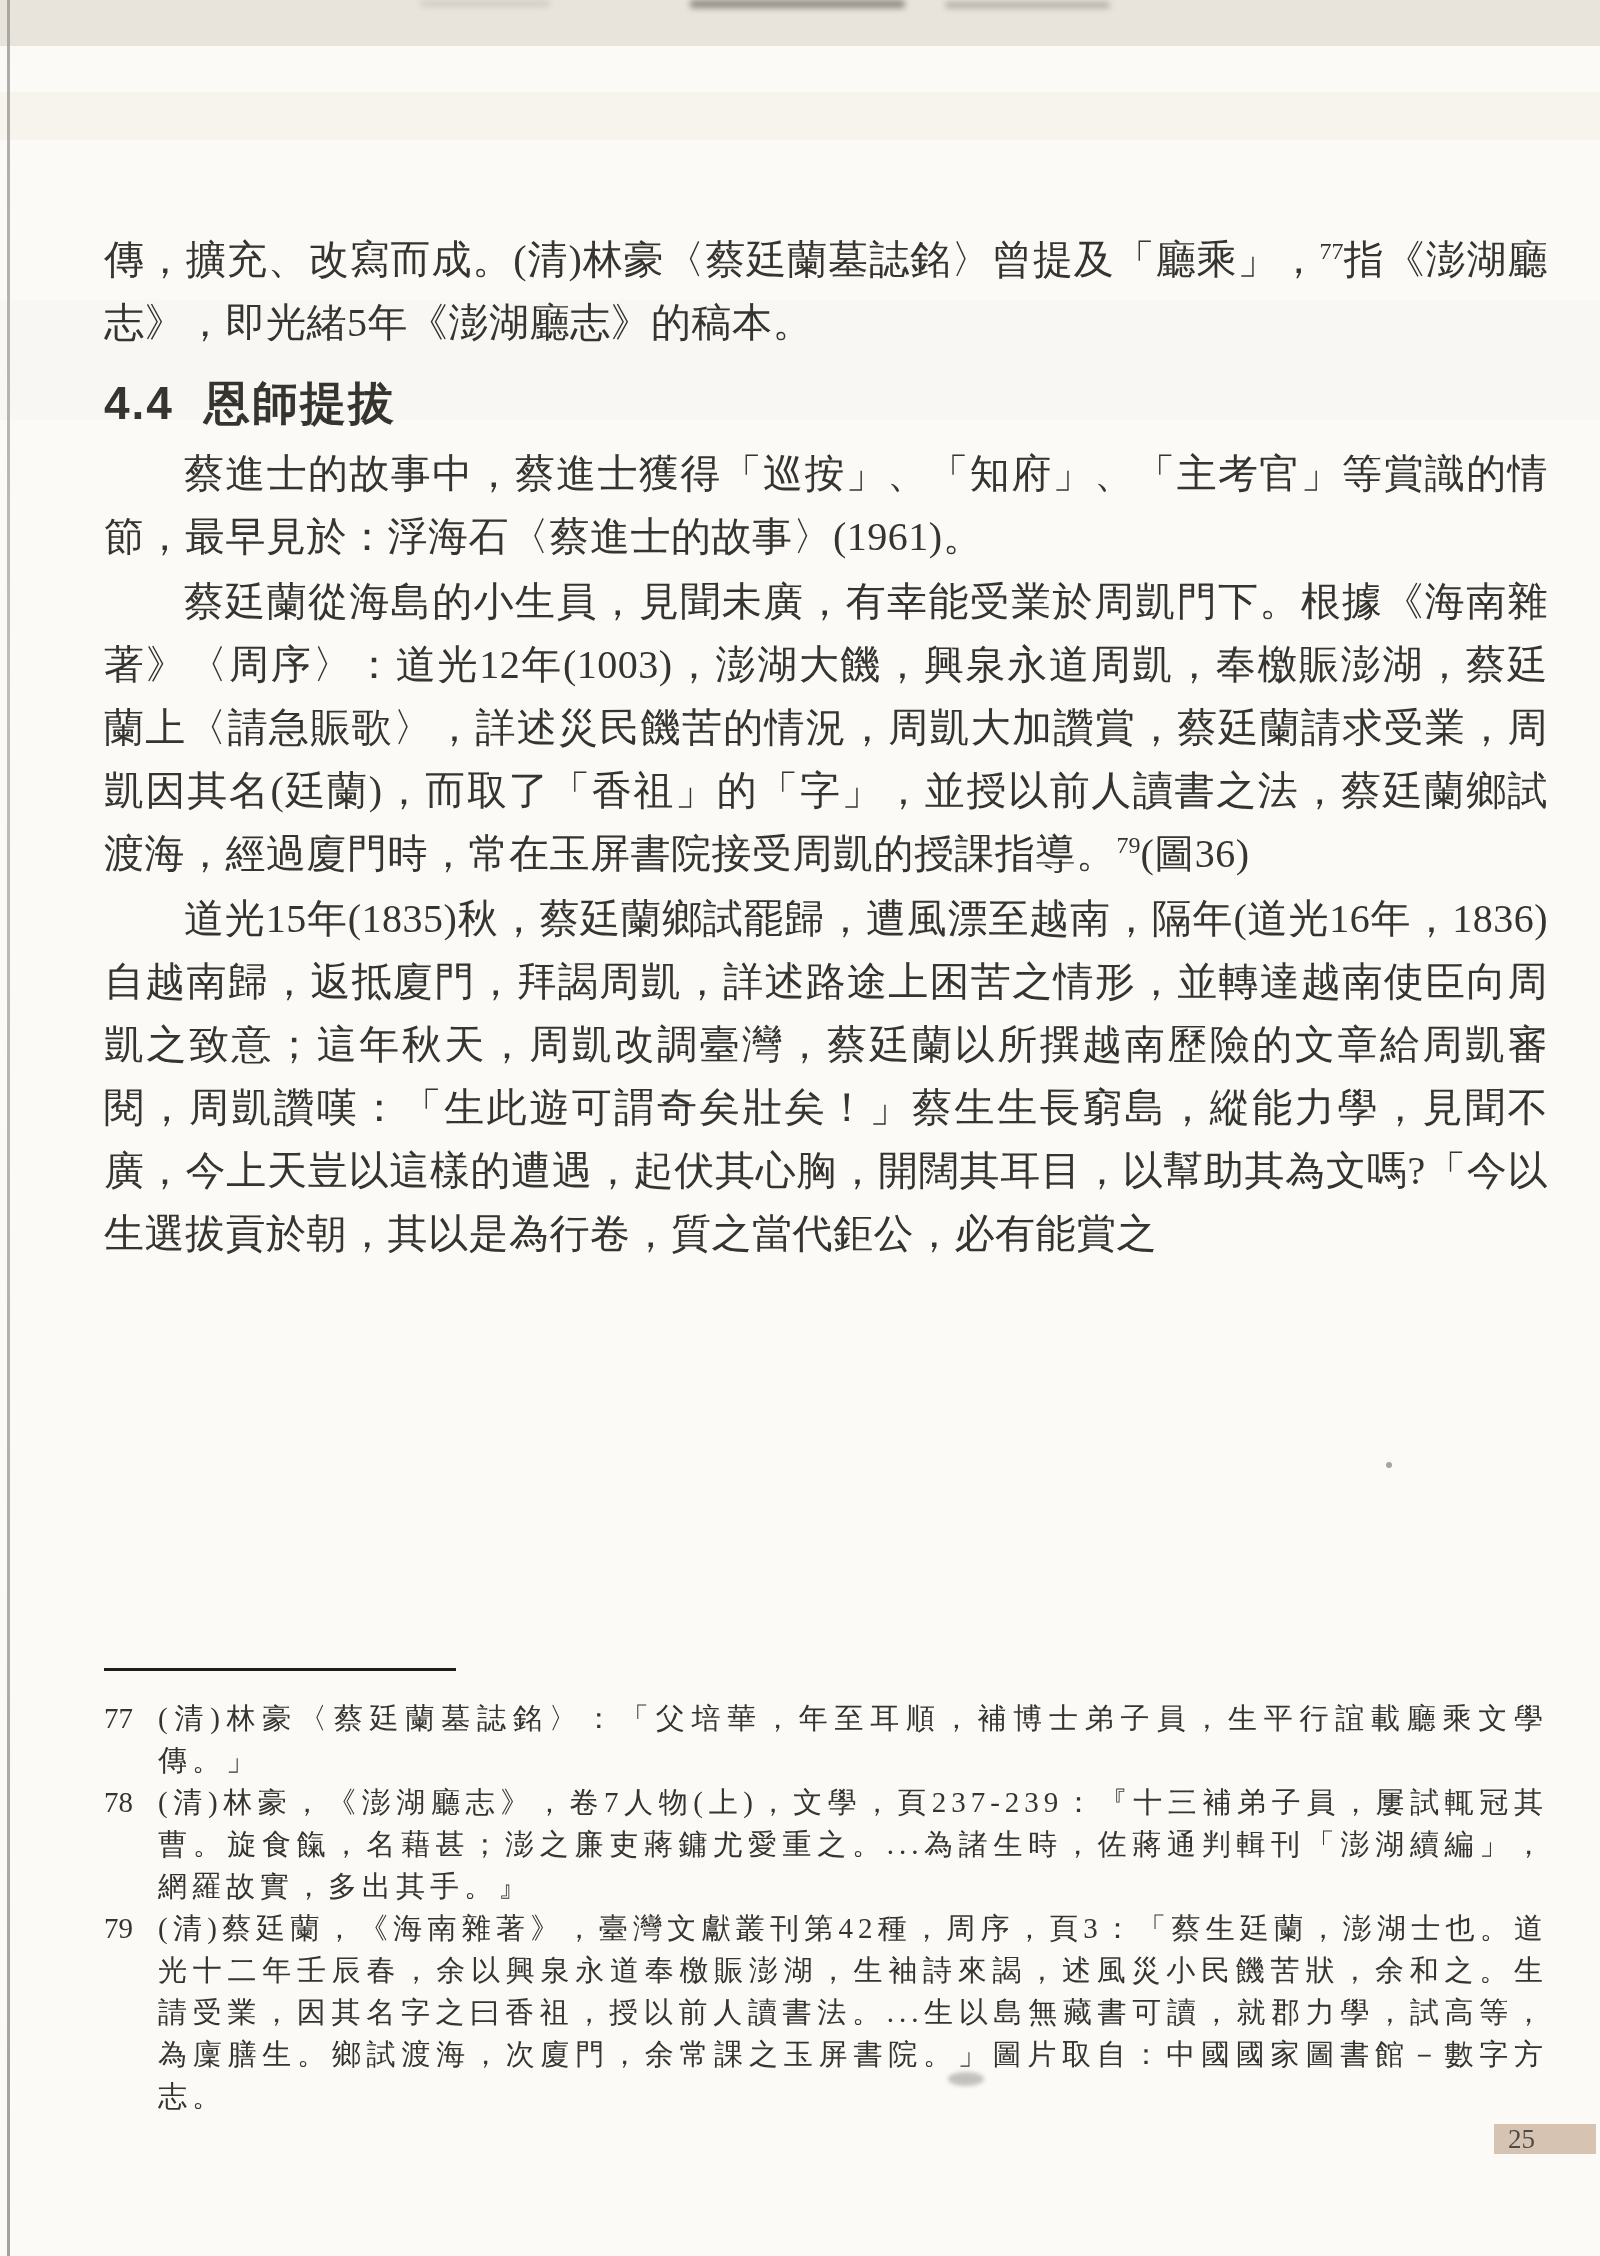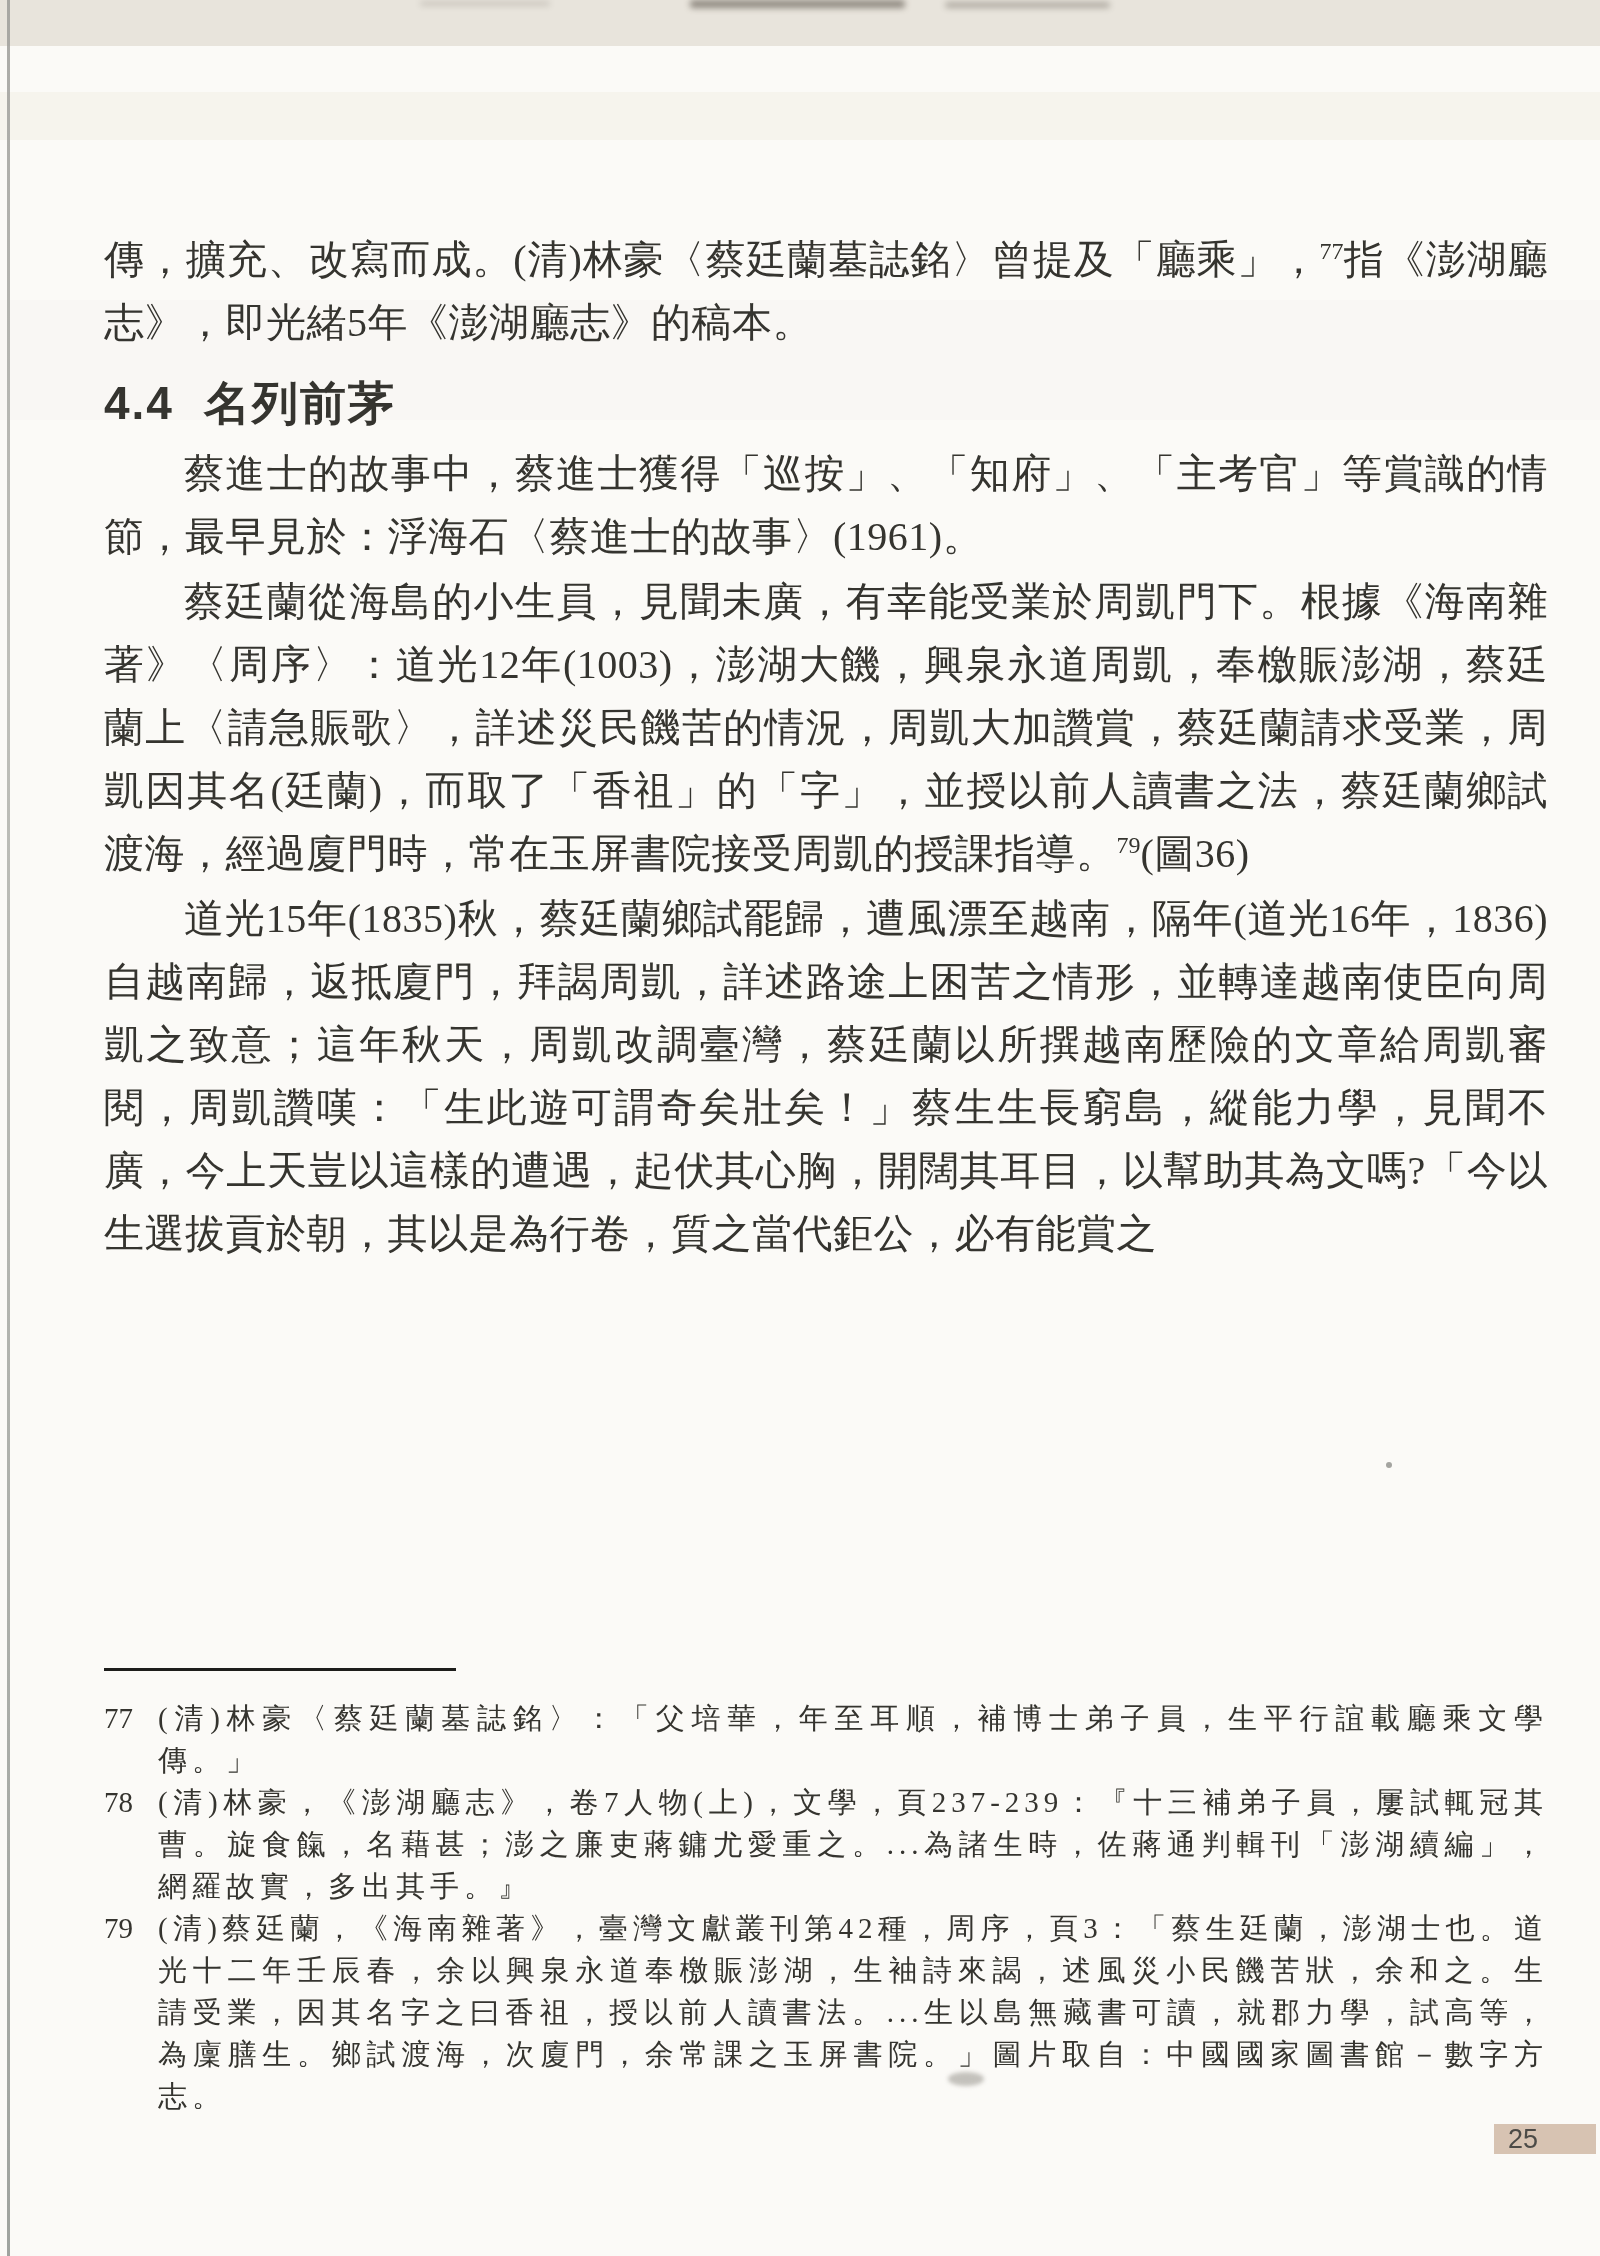--- a/index.html
+++ b/index.html
@@ -37,41 +37,41 @@
   
   .footnote-block{position:absolute;left:104px;right:52px;top:1668px;}
   .fn-rule{width:352px;height:3px;background:var(--rule-color,#1d1d1b);margin:0 0 26px 0;}
   .footnote{position:relative;margin:0;padding-left:54px;font-size:29px;line-height:42px;
     text-align:justify;letter-spacing:5px;}
   .fn-num{position:absolute;left:0;top:0;letter-spacing:0;}
   
   .page-number{position:absolute;right:4px;top:2124px;width:102px;height:30px;
     background:var(--pagenum-bg,#d7c3b2);color:#4c4b47;font-size:27px;line-height:31px;
     padding-left:14px;box-sizing:border-box;
-    font-family:Liberation Sans, sans-serif;}
+    font-family:Liberation Serif, serif;}
 </style>
 </head>
 <body>
 
 <div class="page">
 
   <div class="top-band"></div>
   <div class="smudge s1"></div>
   <div class="smudge s2"></div>
   <div class="smudge s3"></div>
   <div class="faint-band b1"></div>
   <div class="faint-band b2"></div>
   <div class="edge-line"></div>
   <div class="blot bottom"></div>
   <div class="dot-artifact"></div>
 
   <main class="content">
     <p class="para" id="opening-paragraph"><span>傳，擴充、改寫而成。(清)林豪〈蔡廷蘭墓誌銘〉曾提及「廳乘」，</span><sup class="fn-ref">77</sup><span>指《澎湖廳志》，即光緒5年《澎湖廳志》的稿本。</span></p>
 
-    <h2 class="section-heading"><span class="hnum">4.4</span><span>名列前茅</span></h2>
+    <h2 class="section-heading"><span class="hnum">4.4</span><span>恩師提拔</span></h2>
 
     <div id="body-paragraphs">
         <p class="para indent"><span>蔡進士的故事中，蔡進士獲得「巡按」、「知府」、「主考官」等賞識的情節，最早見於：浮海石〈蔡進士的故事〉(1961)。</span></p>
         <p class="para indent"><span>蔡廷蘭從海島的小生員，見聞未廣，有幸能受業於周凱門下。根據《海南雜著》〈周序〉：道光12年(1003)，澎湖大饑，興泉永道周凱，奉檄賑澎湖，蔡廷蘭上〈請急賑歌〉，詳述災民饑苦的情況，周凱大加讚賞，蔡廷蘭請求受業，周凱因其名(廷蘭)，而取了「香祖」的「字」，並授以前人讀書之法，蔡廷蘭鄉試渡海，經過廈門時，常在玉屏書院接受周凱的授課指導。</span><sup class="fn-ref">79</sup><span>(圖36)</span></p>
         <p class="para indent"><span>道光15年(1835)秋，蔡廷蘭鄉試罷歸，遭風漂至越南，隔年(道光16年，1836)自越南歸，返抵廈門，拜謁周凱，詳述路途上困苦之情形，並轉達越南使臣向周凱之致意；這年秋天，周凱改調臺灣，蔡廷蘭以所撰越南歷險的文章給周凱審閱，周凱讚嘆：「生此遊可謂奇矣壯矣！」蔡生生長窮島，縱能力學，見聞不廣，今上天豈以這樣的遭遇，起伏其心胸，開闊其耳目，以幫助其為文嗎?「今以生選拔貢於朝，其以是為行卷，質之當代鉅公，必有能賞之</span></p>
       </div>
   </main>
 
   <footer class="footnote-block">
     <div class="fn-rule"></div>

